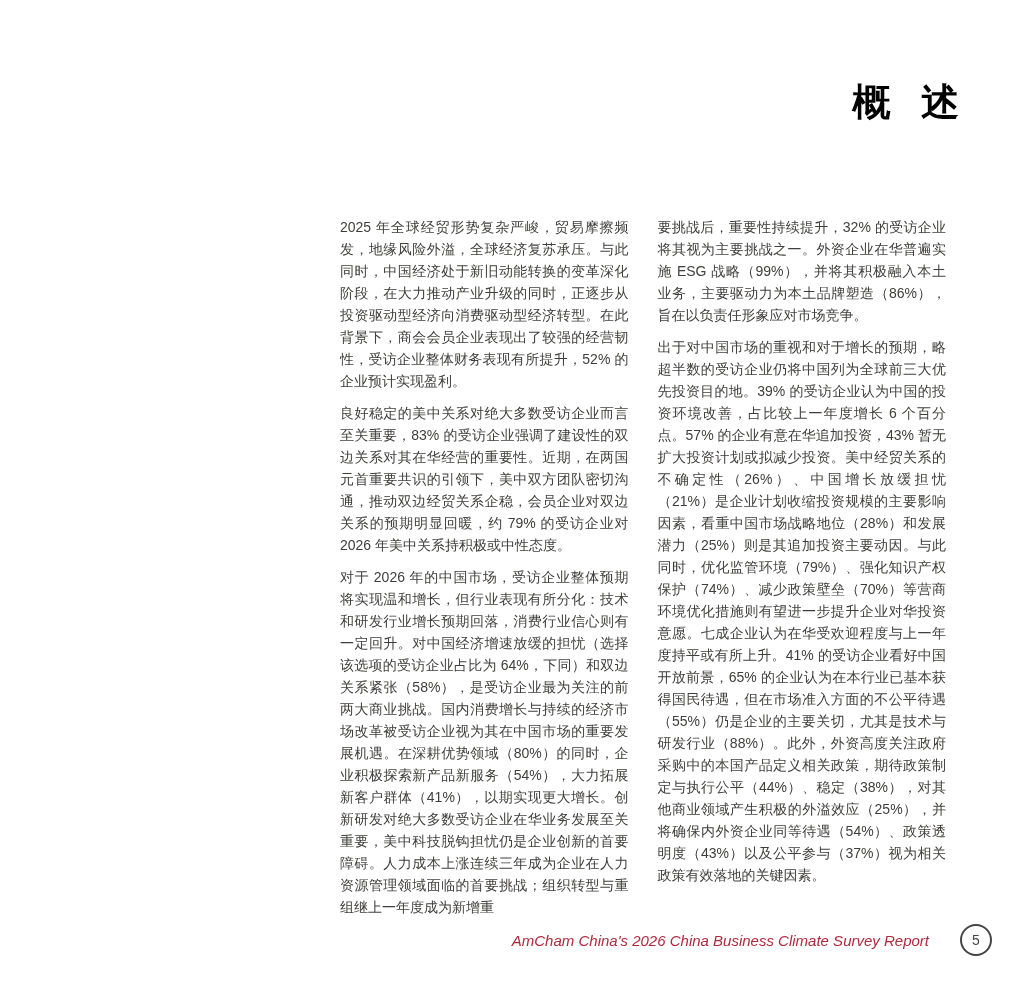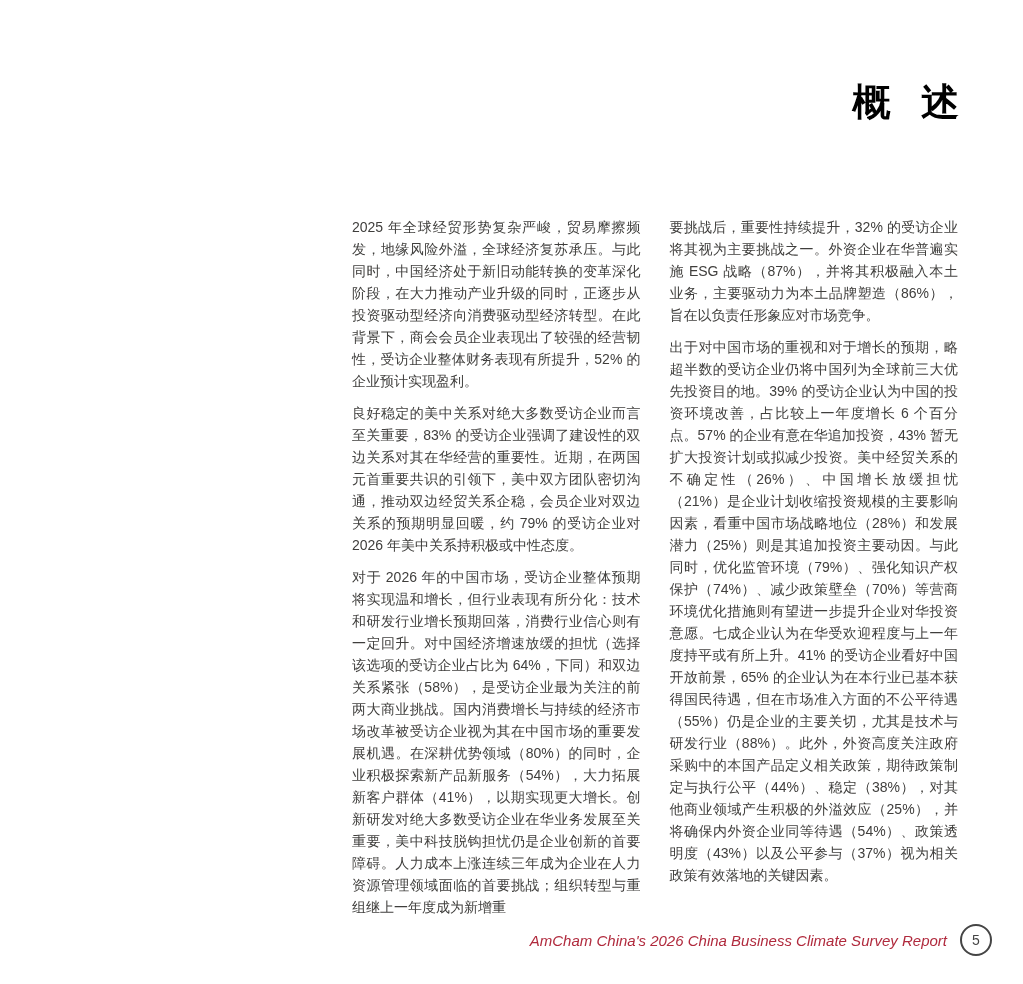--- a/index.html
+++ b/index.html
@@ -24,21 +24,21 @@
     text-align: right;
     font-size: 38px;
     line-height: 44px;
     font-weight: 700;
     letter-spacing: 4px;
     word-spacing: 12px;
     color: #000000;
   }
   .columns {
     position: absolute;
-    left: 352px;
+    left: 340px;
     top: 216px;
     width: 606px;
     display: flex;
     gap: 29px;
   }
   .col {
     flex: 1 1 0;
     min-width: 0;
   }
   .col p {
@@ -48,21 +48,21 @@
     text-align: justify;
     color: #3f3e3c;
   }
   .col p:last-child { margin-bottom: 0; }
   .footer {
     position: absolute;
     top: 924px;
     right: 31px;
     display: flex;
     align-items: center;
-    gap: 13px;
+    gap: 31px;
   }
   .footer-title {
     font-style: italic;
     font-size: 15px;
     color: #b02a3d;
     white-space: nowrap;
   }
   .page-circle {
     width: 28px;
     height: 28px;
@@ -83,21 +83,21 @@
 
   <h1 class="page-title">概 述</h1>
 
   <div class="columns">
     <div class="col">
       <p>2025 年全球经贸形势复杂严峻，贸易摩擦频发，地缘风险外溢，全球经济复苏承压。与此同时，中国经济处于新旧动能转换的变革深化阶段，在大力推动产业升级的同时，正逐步从投资驱动型经济向消费驱动型经济转型。在此背景下，商会会员企业表现出了较强的经营韧性，受访企业整体财务表现有所提升，52% 的企业预计实现盈利。</p>
       <p>良好稳定的美中关系对绝大多数受访企业而言至关重要，83% 的受访企业强调了建设性的双边关系对其在华经营的重要性。近期，在两国元首重要共识的引领下，美中双方团队密切沟通，推动双边经贸关系企稳，会员企业对双边关系的预期明显回暖，约 79% 的受访企业对 2026 年美中关系持积极或中性态度。</p>
       <p>对于 2026 年的中国市场，受访企业整体预期将实现温和增长，但行业表现有所分化：技术和研发行业增长预期回落，消费行业信心则有一定回升。对中国经济增速放缓的担忧（选择该选项的受访企业占比为 64%，下同）和双边关系紧张（58%），是受访企业最为关注的前两大商业挑战。国内消费增长与持续的经济市场改革被受访企业视为其在中国市场的重要发展机遇。在深耕优势领域（80%）的同时，企业积极探索新产品新服务（54%），大力拓展新客户群体（41%），以期实现更大增长。创新研发对绝大多数受访企业在华业务发展至关重要，美中科技脱钩担忧仍是企业创新的首要障碍。人力成本上涨连续三年成为企业在人力资源管理领域面临的首要挑战；组织转型与重组继上一年度成为新增重</p>
     </div>
     <div class="col">
-      <p>要挑战后，重要性持续提升，32% 的受访企业将其视为主要挑战之一。外资企业在华普遍实施 ESG 战略（87%），并将其积极融入本土业务，主要驱动力为本土品牌塑造（86%），旨在以负责任形象应对市场竞争。</p>
+      <p>要挑战后，重要性持续提升，32% 的受访企业将其视为主要挑战之一。外资企业在华普遍实施 ESG 战略（99%），并将其积极融入本土业务，主要驱动力为本土品牌塑造（86%），旨在以负责任形象应对市场竞争。</p>
       <p>出于对中国市场的重视和对于增长的预期，略超半数的受访企业仍将中国列为全球前三大优先投资目的地。39% 的受访企业认为中国的投资环境改善，占比较上一年度增长 6 个百分点。57% 的企业有意在华追加投资，43% 暂无扩大投资计划或拟减少投资。美中经贸关系的不确定性（26%）、中国增长放缓担忧（21%）是企业计划收缩投资规模的主要影响因素，看重中国市场战略地位（28%）和发展潜力（25%）则是其追加投资主要动因。与此同时，优化监管环境（79%）、强化知识产权保护（74%）、减少政策壁垒（70%）等营商环境优化措施则有望进一步提升企业对华投资意愿。七成企业认为在华受欢迎程度与上一年度持平或有所上升。41% 的受访企业看好中国开放前景，65% 的企业认为在本行业已基本获得国民待遇，但在市场准入方面的不公平待遇（55%）仍是企业的主要关切，尤其是技术与研发行业（88%）。此外，外资高度关注政府采购中的本国产品定义相关政策，期待政策制定与执行公平（44%）、稳定（38%），对其他商业领域产生积极的外溢效应（25%），并将确保内外资企业同等待遇（54%）、政策透明度（43%）以及公平参与（37%）视为相关政策有效落地的关键因素。</p>
     </div>
   </div>
 
   <div class="footer">
     <span class="footer-title">AmCham China's 2026 China Business Climate Survey Report</span>
     <span class="page-circle">5</span>
   </div>
 
 </div>

